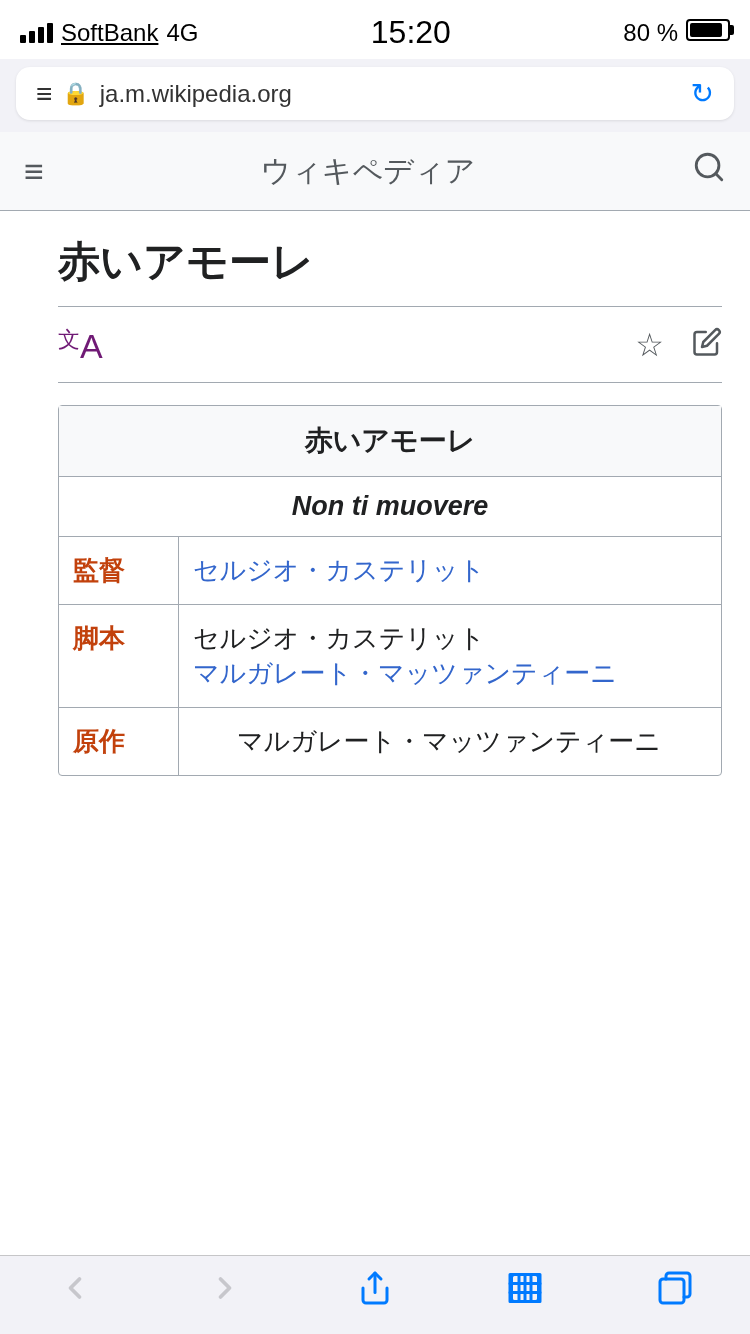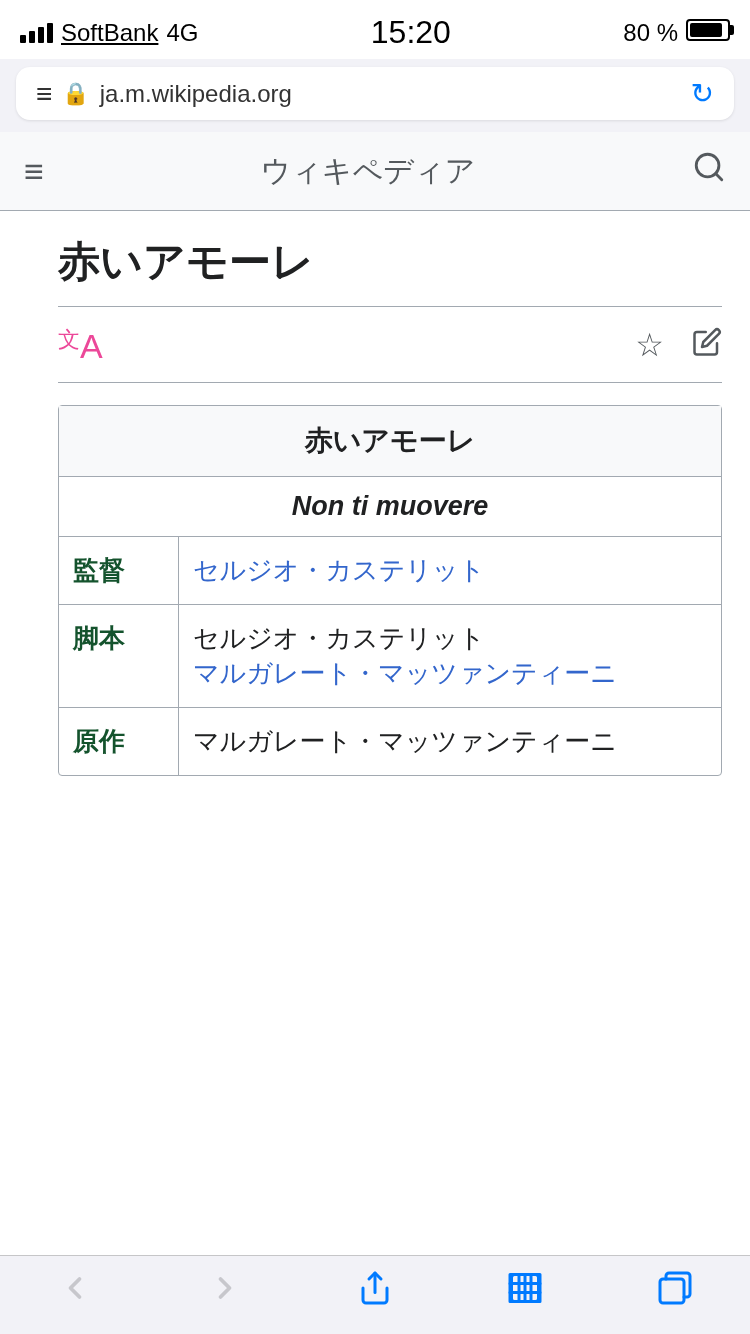--- a/index.html
+++ b/index.html
@@ -115,21 +115,21 @@
 
     
     .article-toolbar {
       display: flex;
       align-items: center;
       justify-content: space-between;
       padding: 0 0 16px;
       border-bottom: 1px solid #a2a9b1;
       margin-bottom: 22px;
     }
-    .toolbar-text-size { font-size: 30px; color: #ec4899; }
+    .toolbar-text-size { font-size: 30px; color: #701a75; }
     .toolbar-text-size .small-a { font-size: 22px; vertical-align: super; }
     .toolbar-text-size .big-a { font-size: 34px; }
     .toolbar-icons { display: flex; gap: 28px; align-items: center; }
     .star-icon { font-size: 32px; color: #54595d; }
     .edit-icon { font-size: 30px; color: #54595d; }
 
     
     .article-body {
       font-size: 26px;
       line-height: 1.65;
@@ -165,25 +165,26 @@
       font-weight: bold;
       font-size: 27px;
       color: #202122;
     }
     .infobox-row {
       display: flex;
       border-bottom: 1px solid #a2a9b1;
     }
     .infobox-row:last-child {
       border-bottom: none;
+      gap: 44px;
     }
     .infobox-label {
       padding: 16px 14px;
       font-weight: bold;
-      color: #14532d;
+      color: #c2410c;
       min-width: 120px;
       vertical-align: top;
       border-right: 1px solid #a2a9b1;
       flex-shrink: 0;
     }
     .infobox-value {
       padding: 16px 14px;
       color: #202122;
       flex: 1;
     }

